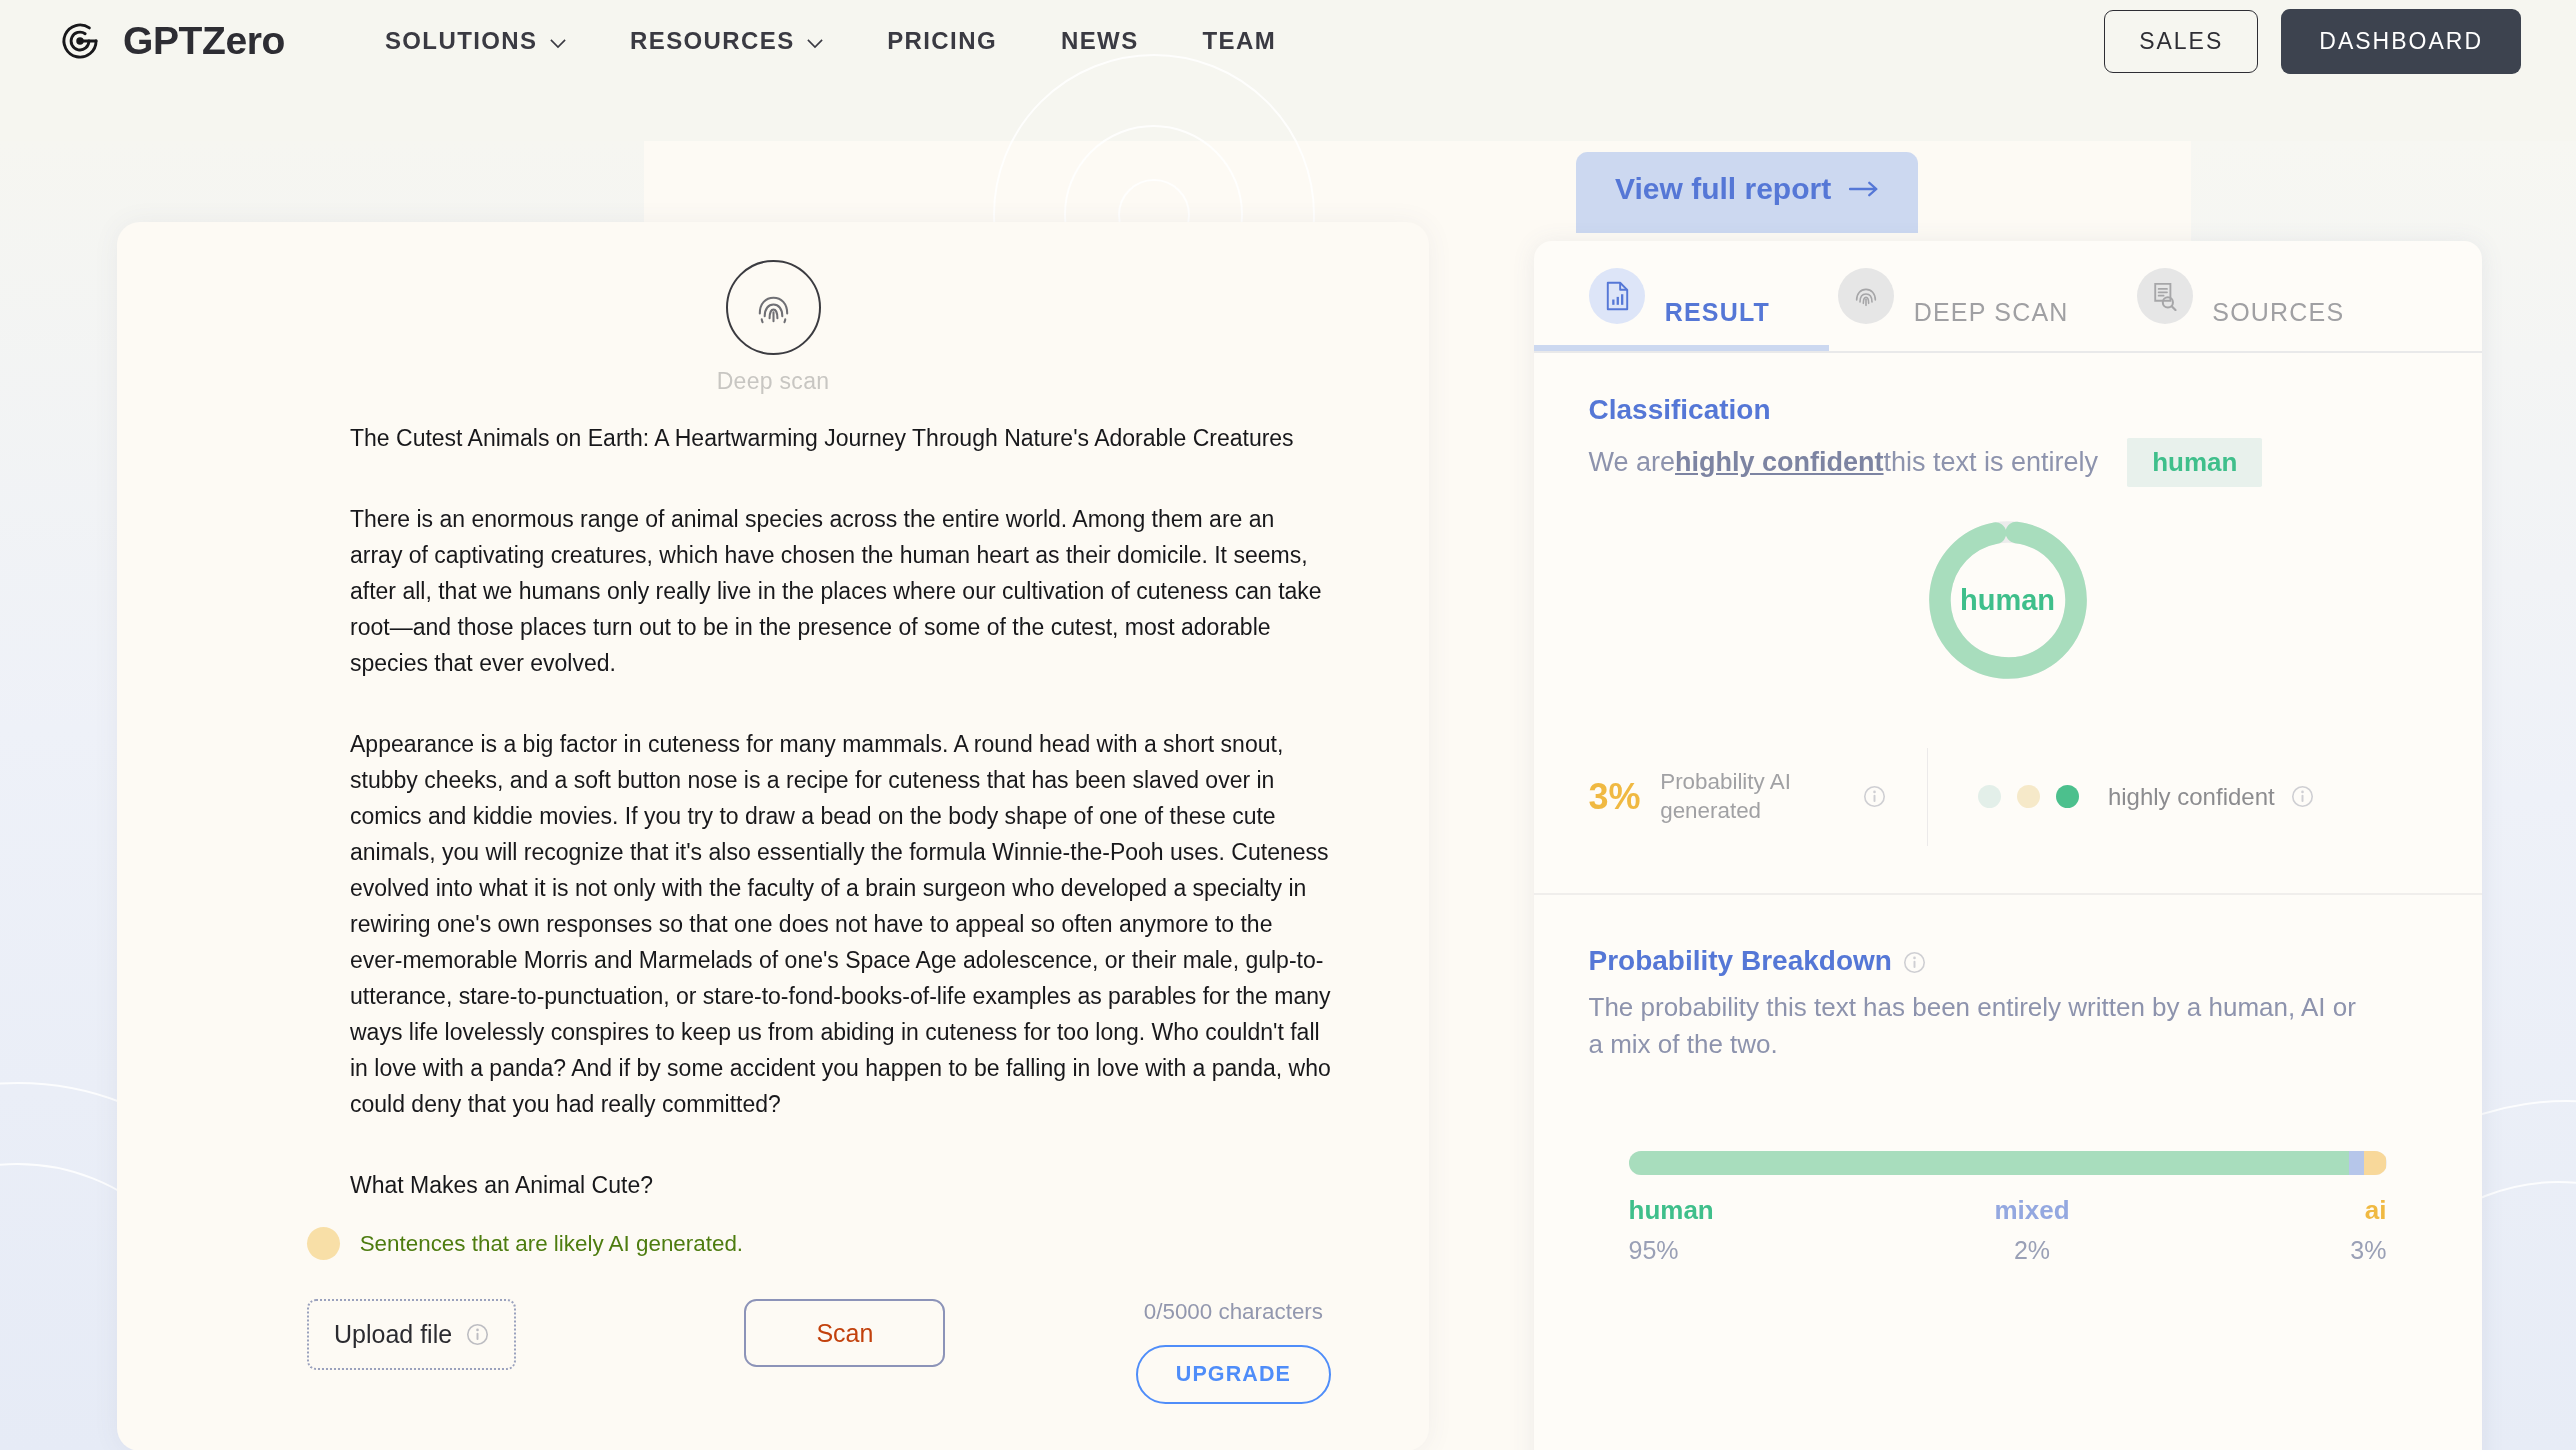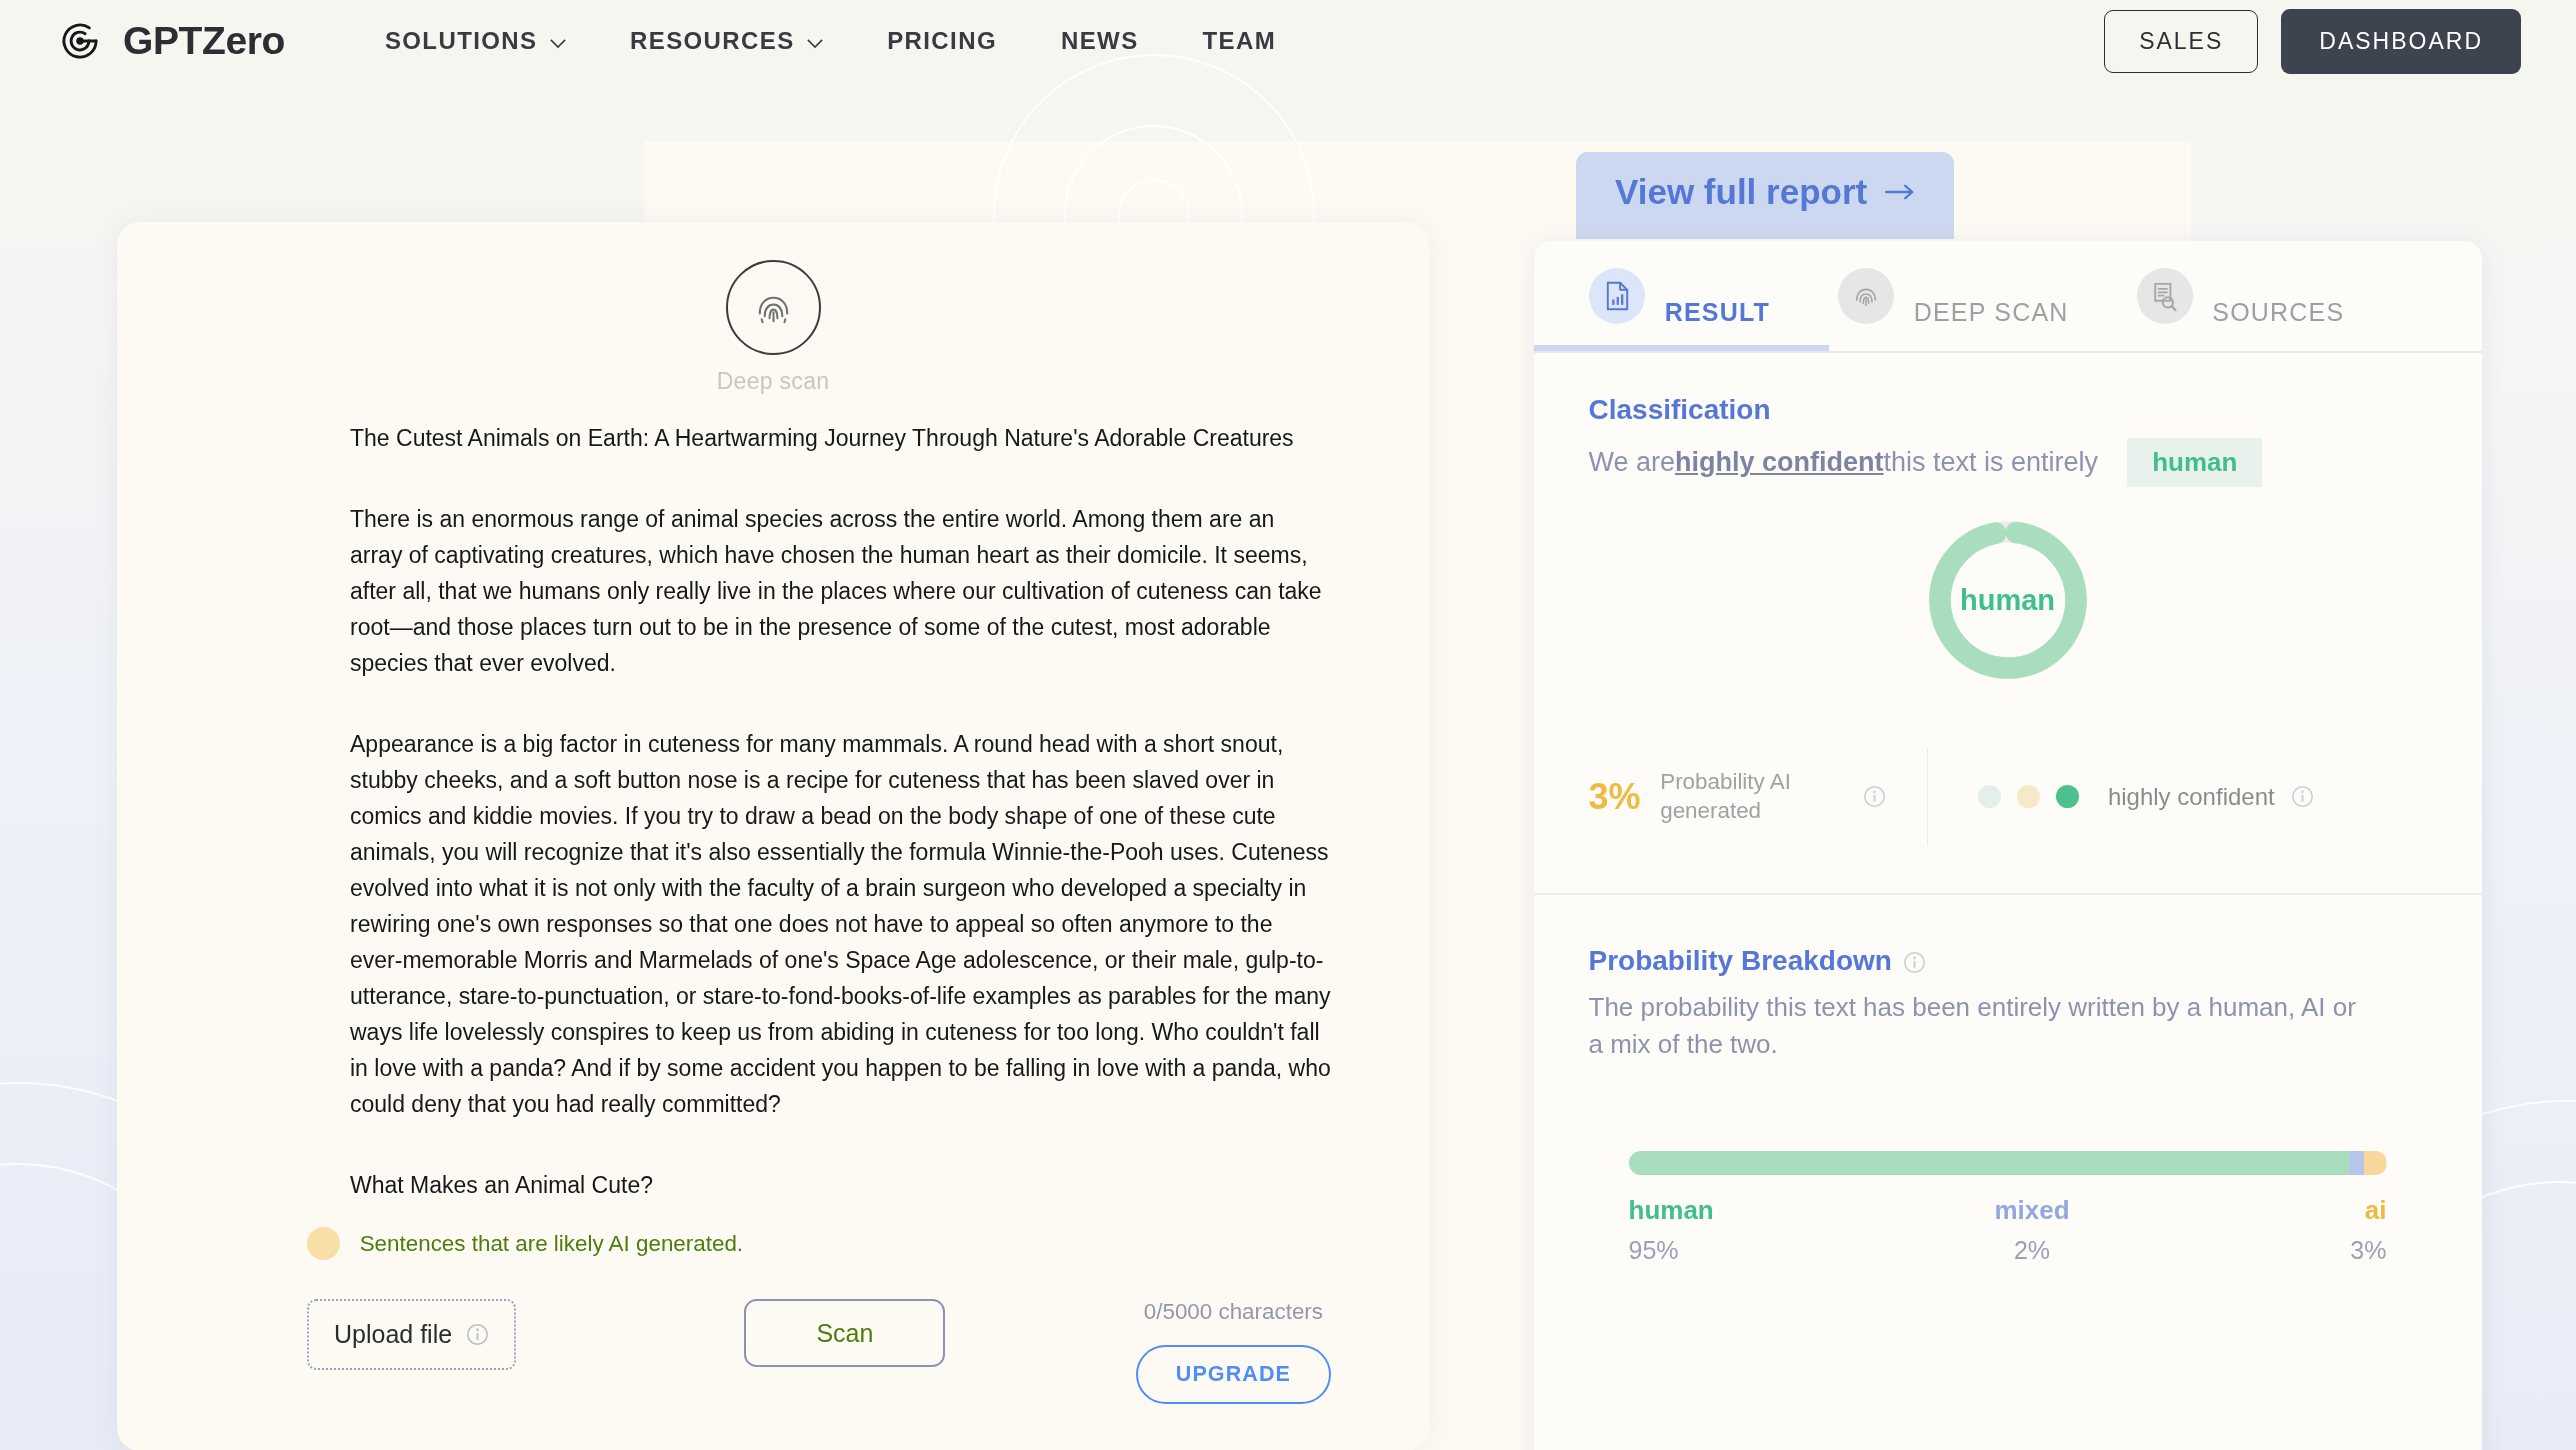--- a/index.html
+++ b/index.html
@@ -62,34 +62,34 @@
   .legend{display:flex;align-items:center;gap:19.7px;padding:0 0 0 190px;margin-bottom:39px;}
   .legend-dot{width:33px;height:33px;border-radius:50%;background:#f8dfa7;flex:none;}
   .legend-text{font-size:22.4px;color:#4d7c0f;}
 
   .toolbar{display:flex;align-items:flex-start;padding:0 98px 0 190px;height:152px;}
   .upload-btn{border:2.7px dotted #9aa1bd;border-radius:9px;background:transparent;
      padding:19px 25px;display:flex;align-items:center;gap:14.3px;cursor:pointer;}
   .upload-label{font-size:25px;color:#2b2b30;}
   .info-i{width:23px;height:23px;flex:none;}
   .scan-btn{margin-left:228px;border:2.2px solid #8c93b8;border-radius:12.5px;background:transparent;
-     width:201px;height:68px;font-size:25px;color:#4d7c0f;cursor:pointer;
+     width:201px;height:68px;font-size:25px;color:#c2410c;cursor:pointer;
      font-family:"Liberation Sans",sans-serif;}
   .char-block{margin-left:auto;display:flex;flex-direction:column;align-items:center;gap:19.7px;}
   .char-count{font-size:22.4px;color:#9297ae;}
   .upgrade-btn{border:2.2px solid #4f8df9;border-radius:30px;background:transparent;
      padding:15px 38px;font-size:21.5px;font-weight:700;letter-spacing:1.1px;color:#4f8df9;cursor:pointer;
      font-family:"Liberation Sans",sans-serif;}
 
   
   .report-wrap{position:absolute;left:1521px;top:152px;width:948px;z-index:6;}
   .view-full{position:absolute;left:55px;top:0;background:#ccd8f0;border:none;
      border-radius:11.6px 11.6px 0 0;padding:19.7px 39px 27px 39px;display:flex;align-items:center;gap:18px;
      cursor:pointer;}
-  .view-full-label{font-size:35px;font-weight:700;color:#5577d6;white-space:nowrap;}
+  .view-full-label{font-size:30px;font-weight:700;color:#5577d6;white-space:nowrap;}
   .arrow-r{width:30px;height:18px;display:block;}
 
   .report-card{position:absolute;left:12.5px;top:89px;width:948px;height:1279px;
      background:#fefcf8;border-radius:18px;box-shadow:0 2.7px 23px rgba(90,100,140,.10);overflow:hidden;}
   .tabs{display:flex;align-items:center;height:110px;padding:0 21.5px;position:relative;}
   .tab{display:flex;align-items:center;gap:19.7px;padding:0 34px;cursor:pointer;flex:none;}
   .tab-badge{width:56px;height:56px;border-radius:50%;display:flex;align-items:center;justify-content:center;flex:none;}
   .tab-badge.active{background:#dde5f8;}
   .tab-badge.idle{background:#e6e6e6;}
   .tab-label{font-size:25px;font-weight:700;letter-spacing:1.2px;margin-top:32px;}

